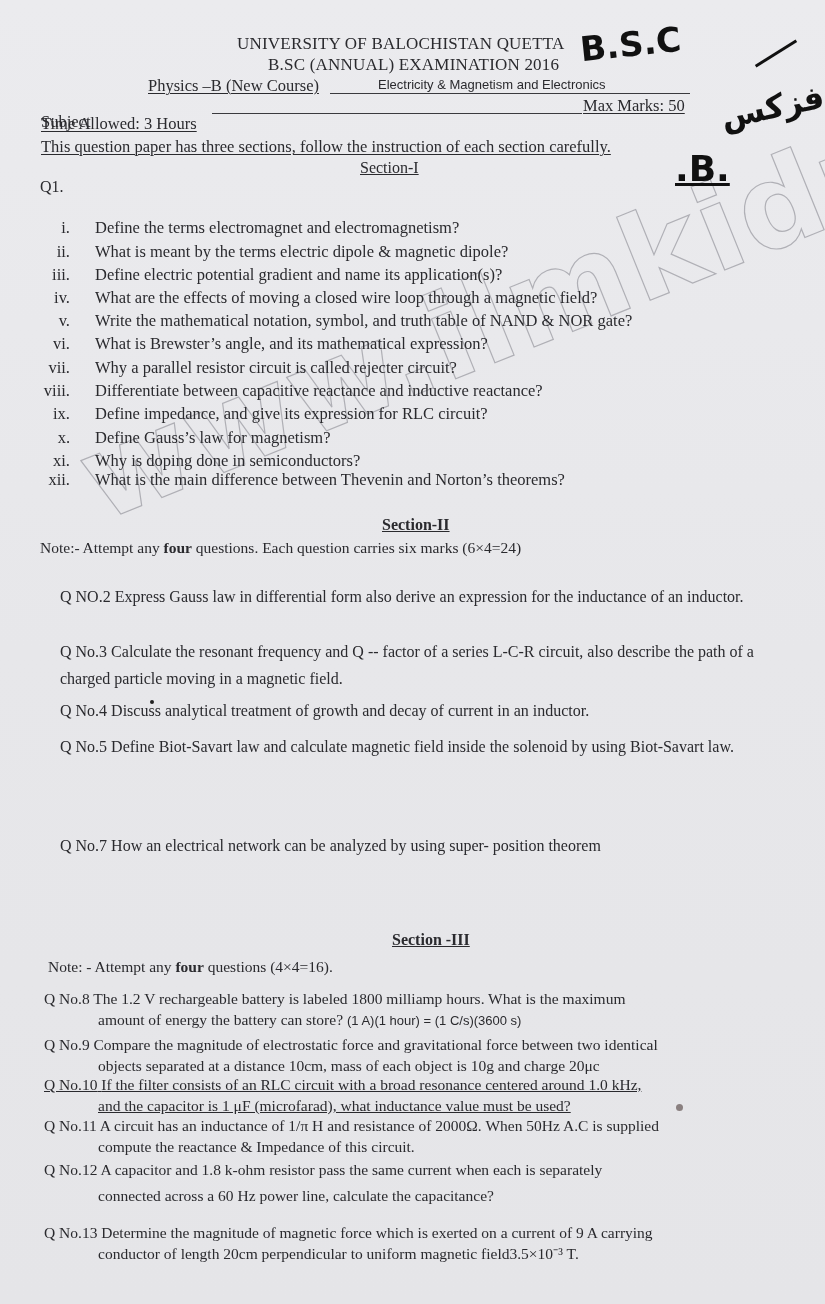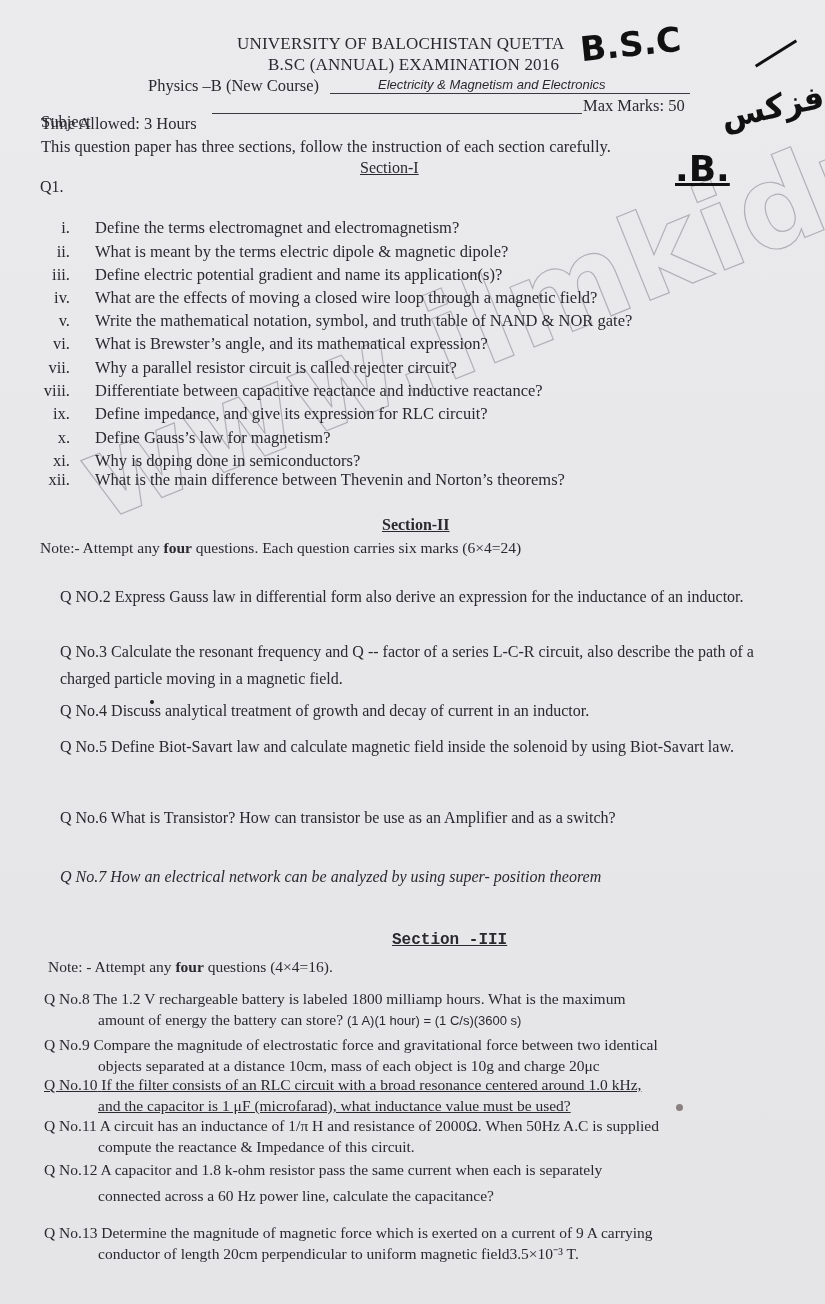--- a/index.html
+++ b/index.html
@@ -9,21 +9,21 @@
     font-family: "Liberation Serif", serif;
     color: #2a2a2e;
     position: relative;
   }
   .page {
     position: absolute; left: 0; top: 0; width: 825px; height: 1304px;
     background: linear-gradient(180deg, #ebebee 0%, #e7e7ea 50%, #e5e5e8 100%);
   }
   .abs { position: absolute; white-space: nowrap; }
   .hdr { font-size: 17px; letter-spacing: 0.2px; }
-  .ul { text-decoration-thickness: 1px; text-underline-offset: 2px; }
+  .ul { text-decoration: underline; text-decoration-thickness: 1px; text-underline-offset: 2px; }
   .line { position: absolute; height: 1px; background: #3a3a3e; }
   .small-sans { font-family: "Liberation Sans", sans-serif; font-size: 13px; }
   .q1-item { position: absolute; left: 40px; width: 700px; height: 22px; font-size: 16.5px; }
   .q1-num { position: absolute; width: 30px; text-align: right; left: 0; }
   .q1-text { position: absolute; left: 55px; }
   .sec-title { font-weight: bold; font-size: 16px; text-decoration: underline; }
   .q-para { position: absolute; left: 60px; width: 700px; font-size: 16px; line-height: 27px; white-space: normal; }
   .q3-item { position: absolute; left: 44px; width: 720px; font-size: 15.5px; line-height: 21px; }
   .q3-item .cont { display: block; padding-left: 54px; }
   .hand { position: absolute; font-family: "DejaVu Sans", sans-serif; color: #111; font-weight: bold; }
@@ -41,21 +41,21 @@
 
 <div class="page">
 
   <div class="watermark">www.ilmkidunya.com</div>
 
   <div class="abs hdr" style="left:221px; top:34px;margin-left:16px;">UNIVERSITY OF BALOCHISTAN QUETTA</div>
   <div class="abs hdr" style="left:268px; top:55px;">B.SC (ANNUAL) EXAMINATION 2016</div>
 
   <div class="abs" style="left:41px; top:76px; font-size:16.5px;margin-top:36px;">Subject</div>
   <div class="abs ul" style="left:148px; top:76px; font-size:16.5px;">Physics –B (New Course)</div>
-  <div class="abs small-sans" style="left:378px; top:77px;font-style:italic;">Electricity &amp; Magnetism and Electronics</div>
+  <div class="abs small-sans" style="left:378px; top:77px;">Electricity &amp; Magnetism and Electronics</div>
   <div class="line" style="left:330px; top:93px; width:360px;"></div>
 
   <div class="abs ul" style="left:41px; top:96px; font-size:16.5px;margin-top:18px;">Time Allowed: 3 Hours</div>
   <div class="line" style="left:212px; top:113px; width:370px;"></div>
   <div class="abs ul" style="left:583px; top:96px; font-size:16.5px;">Max Marks: 50</div>
 
   <div class="abs ul" style="left:41px; top:137px; font-size:16.5px;">This question paper has three sections, follow the instruction of each section carefully.</div>
 
   <div class="hand" style="left:580px; top:24px; font-size:34px; transform:rotate(-6deg);">B.S.C</div>
   <div style="position:absolute; left:752px; top:52px; width:48px; height:3px; background:#111; transform:rotate(-32deg);"></div>
@@ -116,24 +116,23 @@
       </div>
   </div>
 
   <div class="abs sec-title" style="left:382px; top:516px;">Section-II</div>
   <div class="abs" style="left:40px; top:539px; font-size:15.5px;"><span>Note:- Attempt any </span><b>four</b><span> questions.  Each question carries six  marks (6×4=24)</span></div>
 
   <div class="q-para" style="top:544px;margin-top:39px;"><span>Q NO.2</span> <span>Express Gauss law in differential form also derive an expression for the inductance of an inductor.</span></div>
   <div class="q-para" style="top:638px;"><span>Q No.3</span><span> Calculate the resonant frequency and Q -- factor of a series L-C-R circuit, also describe the path of a charged particle moving in a magnetic field.</span></div>
   <div class="q-para" style="top:697px;"><span>Q No.4</span> <span>Discuss analytical treatment of growth and decay of current in an inductor.</span></div>
   <div class="q-para" style="top:733px;"><span>Q No.5</span> <span>Define Biot-Savart law and calculate magnetic field inside the solenoid by using Biot-Savart law.</span></div>
-  <div class="q-para" style="top:804px;"><span>Q No.6</span> <span>What is Transistor? How can transistor be use as an Amplifier and as a switch?</span></div>
-  <div class="q-para" style="top:863px;font-style:italic;"><span>Q No.7</span> <span>How an electrical network can be analyzed by using super- position theorem</span></div>
+  <div class="q-para" style="top:832px;"><span>Q No.7</span> <span>How an electrical network can be analyzed by using super- position theorem</span></div>
 
-  <div class="abs sec-title" style="left:392px; top:931px;font-family:Liberation Mono, monospace;">Section -III</div>
+  <div class="abs sec-title" style="left:392px; top:931px;">Section -III</div>
   <div class="abs" style="left:48px; top:958px; font-size:15.5px;"><span>Note: - Attempt any </span><b>four</b><span> questions (4×4=16).</span></div>
 
   <div class="q3-item" style="top:988px;">
     <span>Q No.8</span> <span>The 1.2 V rechargeable battery is labeled 1800 milliamp hours. What is the maximum</span>
     <span class="cont"><span>amount of energy the battery can store?</span> <span class="small-sans">(1 A)(1 hour) = (1 C/s)(3600 s)</span></span>
   </div>
   <div class="q3-item" style="top:1034px;">
     <span>Q No.9</span> <span>Compare the magnitude of electrostatic force and gravitational force between two identical</span>
     <span class="cont">objects separated at a distance 10cm, mass of each  object is 10g and charge 20μc</span>
   </div>

